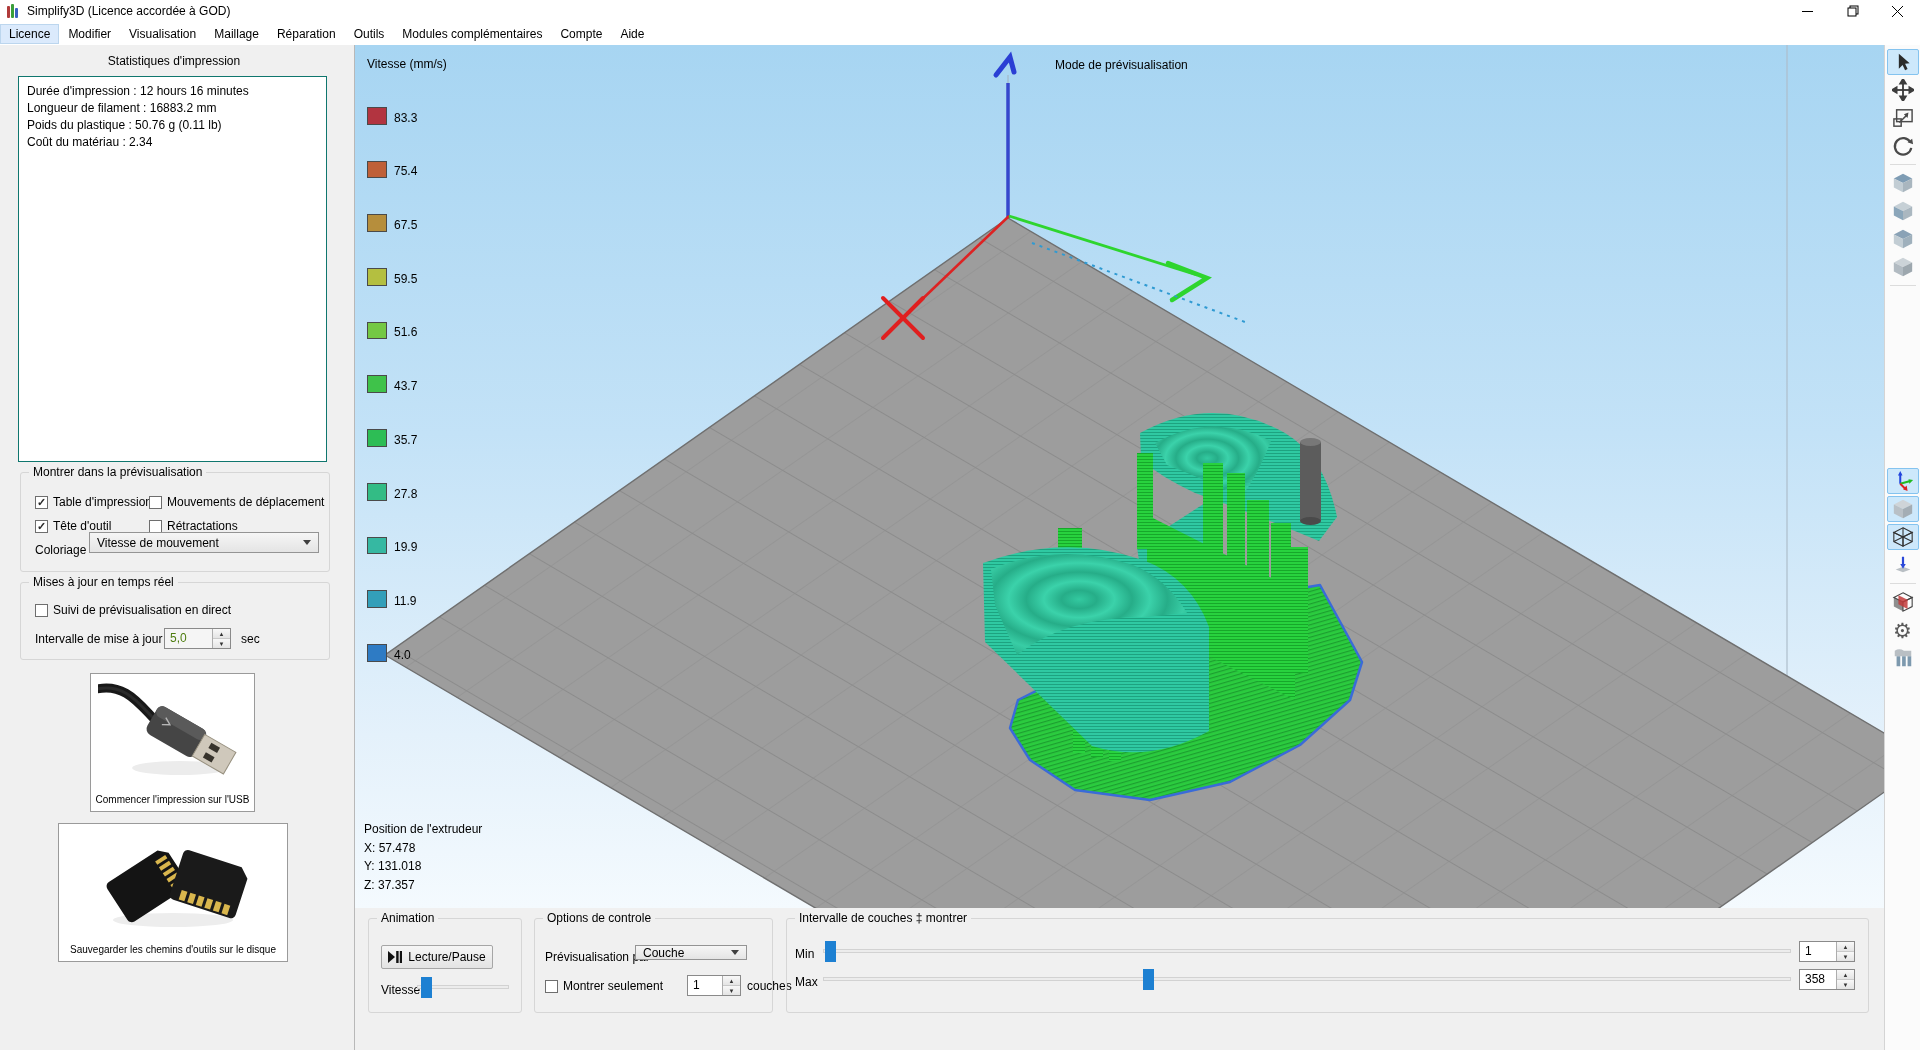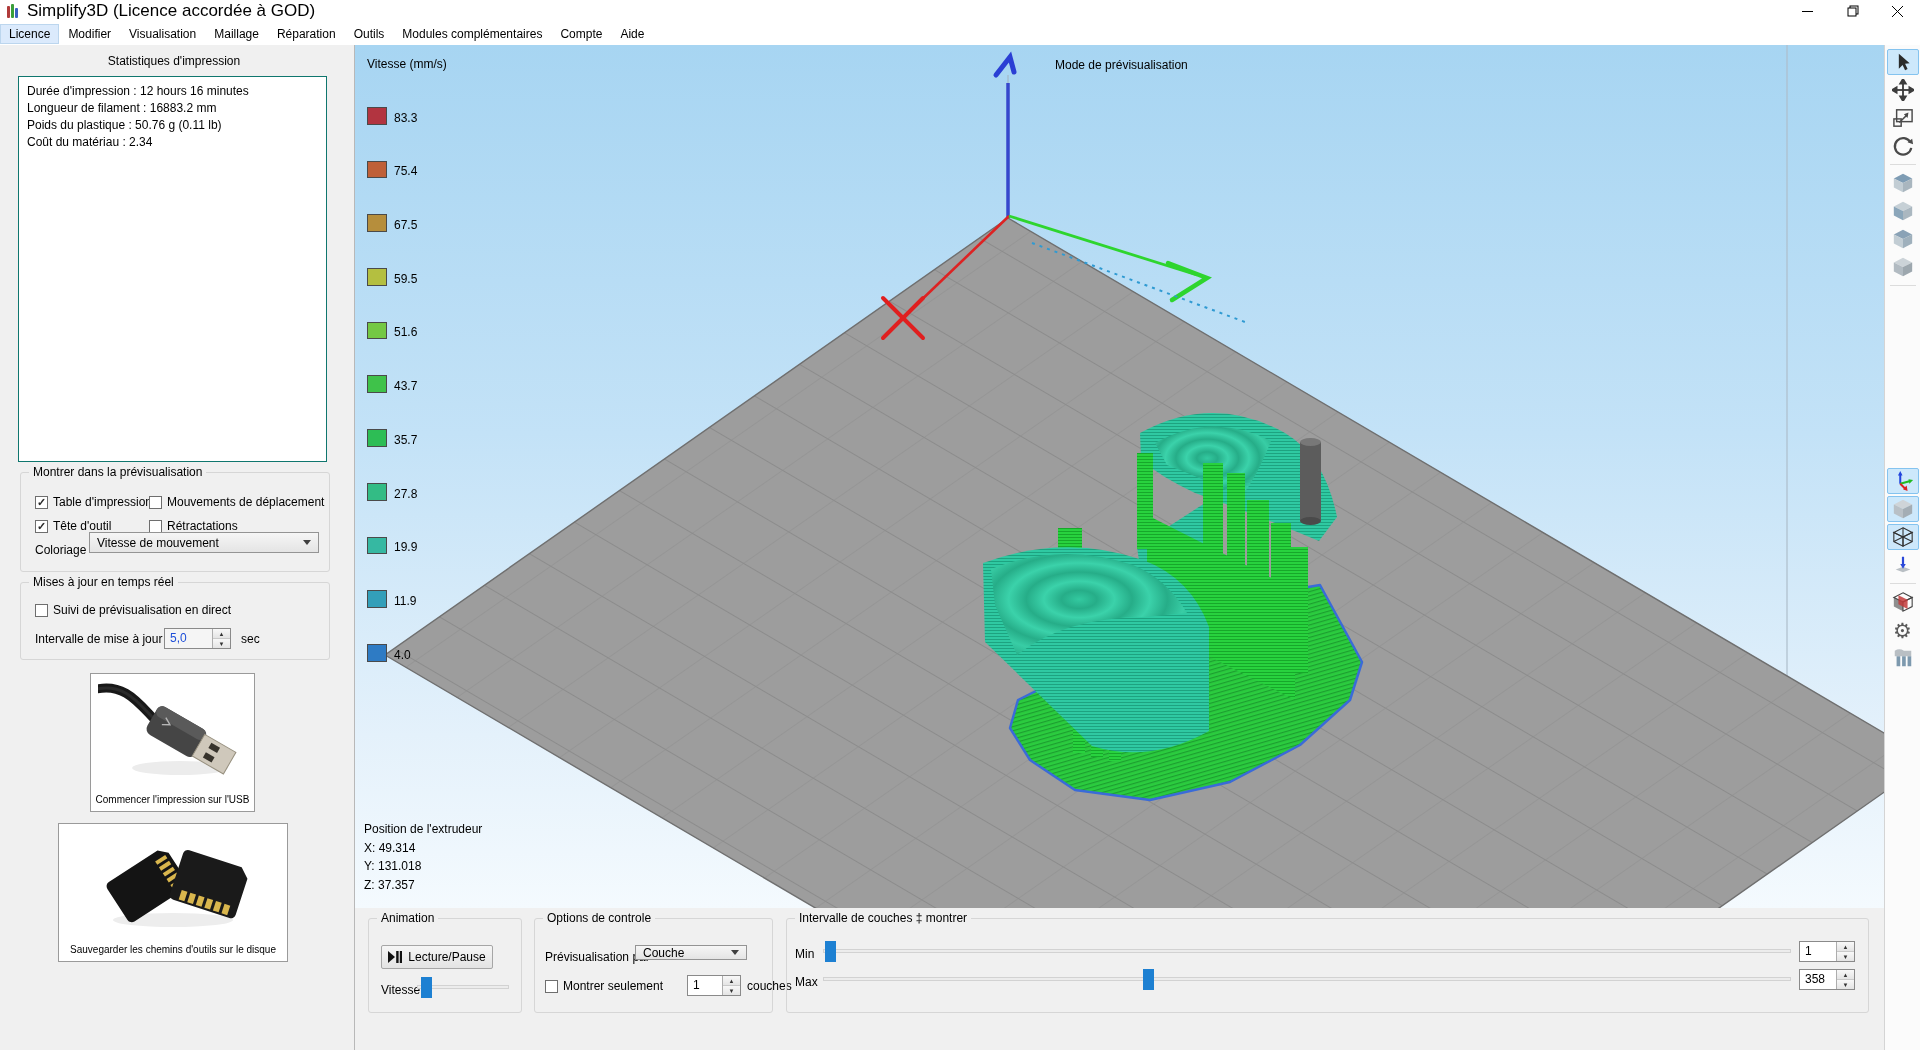--- a/index.html
+++ b/index.html
@@ -3,21 +3,21 @@
 <meta charset="utf-8">
 <style>
   html,body{margin:0;padding:0;}
   body{width:1920px;height:1050px;position:relative;overflow:hidden;
        font-family:"Liberation Sans",sans-serif;font-size:12px;color:#000;background:#f0f0f0;}
 
   
   .titlebar{position:absolute;left:0;top:0;width:1920px;height:22px;background:#fff;display:flex;align-items:center;}
   .app-icon{width:14px;height:14px;margin:0 6px 0 7px;display:flex;gap:1px;align-items:flex-end;}
   .app-icon i{display:block;width:3px;border-radius:1px;}
-  .title-text{font-size:17px;color:#000;}
+  .title-text{font-size:12px;color:#000;}
   .win-btns{margin-left:auto;display:flex;height:22px;}
   .win-btn{width:45px;height:22px;display:flex;align-items:center;justify-content:center;color:#000;font-size:11px;}
 
   
   .menubar{position:absolute;left:0;top:22px;width:1920px;height:23px;background:#fff;display:flex;align-items:center;border-bottom:1px solid #e8e8e8;}
   .menu-item{padding:3px 9px;cursor:default;}
   .menu-item.active{background:#dbeafc;border:1px solid #bcd6ee;padding:2px 8px;}
 
   
   .left-panel{position:absolute;left:0;top:45px;width:355px;height:1030px;background:#f0f0f0;border-right:1px solid #b8b8b8;box-sizing:border-box;}
@@ -25,21 +25,21 @@
   .stats-box{position:absolute;left:18px;top:31px;width:309px;height:386px;background:#fff;border:1px solid #0f766e;box-sizing:border-box;padding:6px 8px;line-height:17px;}
   .groupbox{position:absolute;border:1px solid #d6d6d6;border-radius:3px;box-sizing:border-box;}
   .gb-label{position:absolute;top:-8px;left:8px;background:#f0f0f0;padding:0 4px;white-space:nowrap;}
   .cb{display:inline-flex;align-items:center;gap:5px;position:absolute;white-space:nowrap;cursor:default;}
   .cb-box{width:13px;height:13px;background:#fff;border:1px solid #6e6e6e;box-sizing:border-box;display:inline-flex;align-items:center;justify-content:center;}
   .cb-box.checked::after{content:"✓";font-size:11px;font-weight:bold;color:#2b2b2b;line-height:11px;}
   .combo{position:absolute;background:linear-gradient(#f6f6f6,#e4e4e4);border:1px solid #949494;display:flex;align-items:center;padding:0 7px;box-sizing:border-box;}
   .combo .arr{margin-left:auto;width:0;height:0;border-left:4px solid transparent;border-right:4px solid transparent;border-top:5px solid #3f3f3f;}
   .spin{position:absolute;background:#fff;border:1px solid #8a8a8a;display:flex;box-sizing:border-box;}
   .spin .val{flex:1;padding:2px 5px;background:#fff;}
-  .spin.disabled .val{color:#1d4ed8;background:#f5f5f5;}
+  .spin.disabled .val{color:#4d7c0f;background:#f5f5f5;}
   .spin .btns{width:17px;display:flex;flex-direction:column;border-left:1px solid #adadad;}
   .spin .btns div{flex:1;display:flex;align-items:center;justify-content:center;font-size:6px;color:#333;background:linear-gradient(#f8f8f8,#e4e4e4);}
   .spin .btns div:first-child{border-bottom:1px solid #c9c9c9;}
   .img-btn{position:absolute;background:#fff;border:1px solid #9a9a9a;box-sizing:border-box;text-align:center;cursor:pointer;}
   .img-btn .cap{position:absolute;left:0;right:0;bottom:6px;font-size:10px;}
   .big-btn{position:absolute;background:linear-gradient(#f7f7f7,#e2e2e2);border:1px solid #9a9a9a;border-radius:3px;display:flex;align-items:center;justify-content:center;gap:8px;box-sizing:border-box;cursor:pointer;}
 
   
   .viewport{position:absolute;left:355px;top:45px;width:1529px;height:863px;overflow:hidden;}
   .viewport svg{position:absolute;left:0;top:0;}
@@ -350,21 +350,21 @@
     <div class="legend-row">
         <span class="legend-swatch" style="background-color: rgb(46, 123, 196);"></span>
         <span class="legend-val">4.0</span>
       </div>
   </div>
 
   <div class="mode-label">Mode de prévisualisation</div>
 
   <div class="extruder">
     <div>Position de l'extrudeur</div>
-    <div>X: 49.314</div>
+    <div>X: 57.478</div>
     <div>Y: 131.018</div>
     <div>Z: 37.357</div>
   </div>
 </div>
 
 <div class="bottom-strip">
 
   <div class="groupbox" style="left:13px;top:10px;width:154px;height:95px;">
     <span class="gb-label">Animation</span>
     <div class="btn" style="left:12px;top:26px;width:112px;height:24px;">

